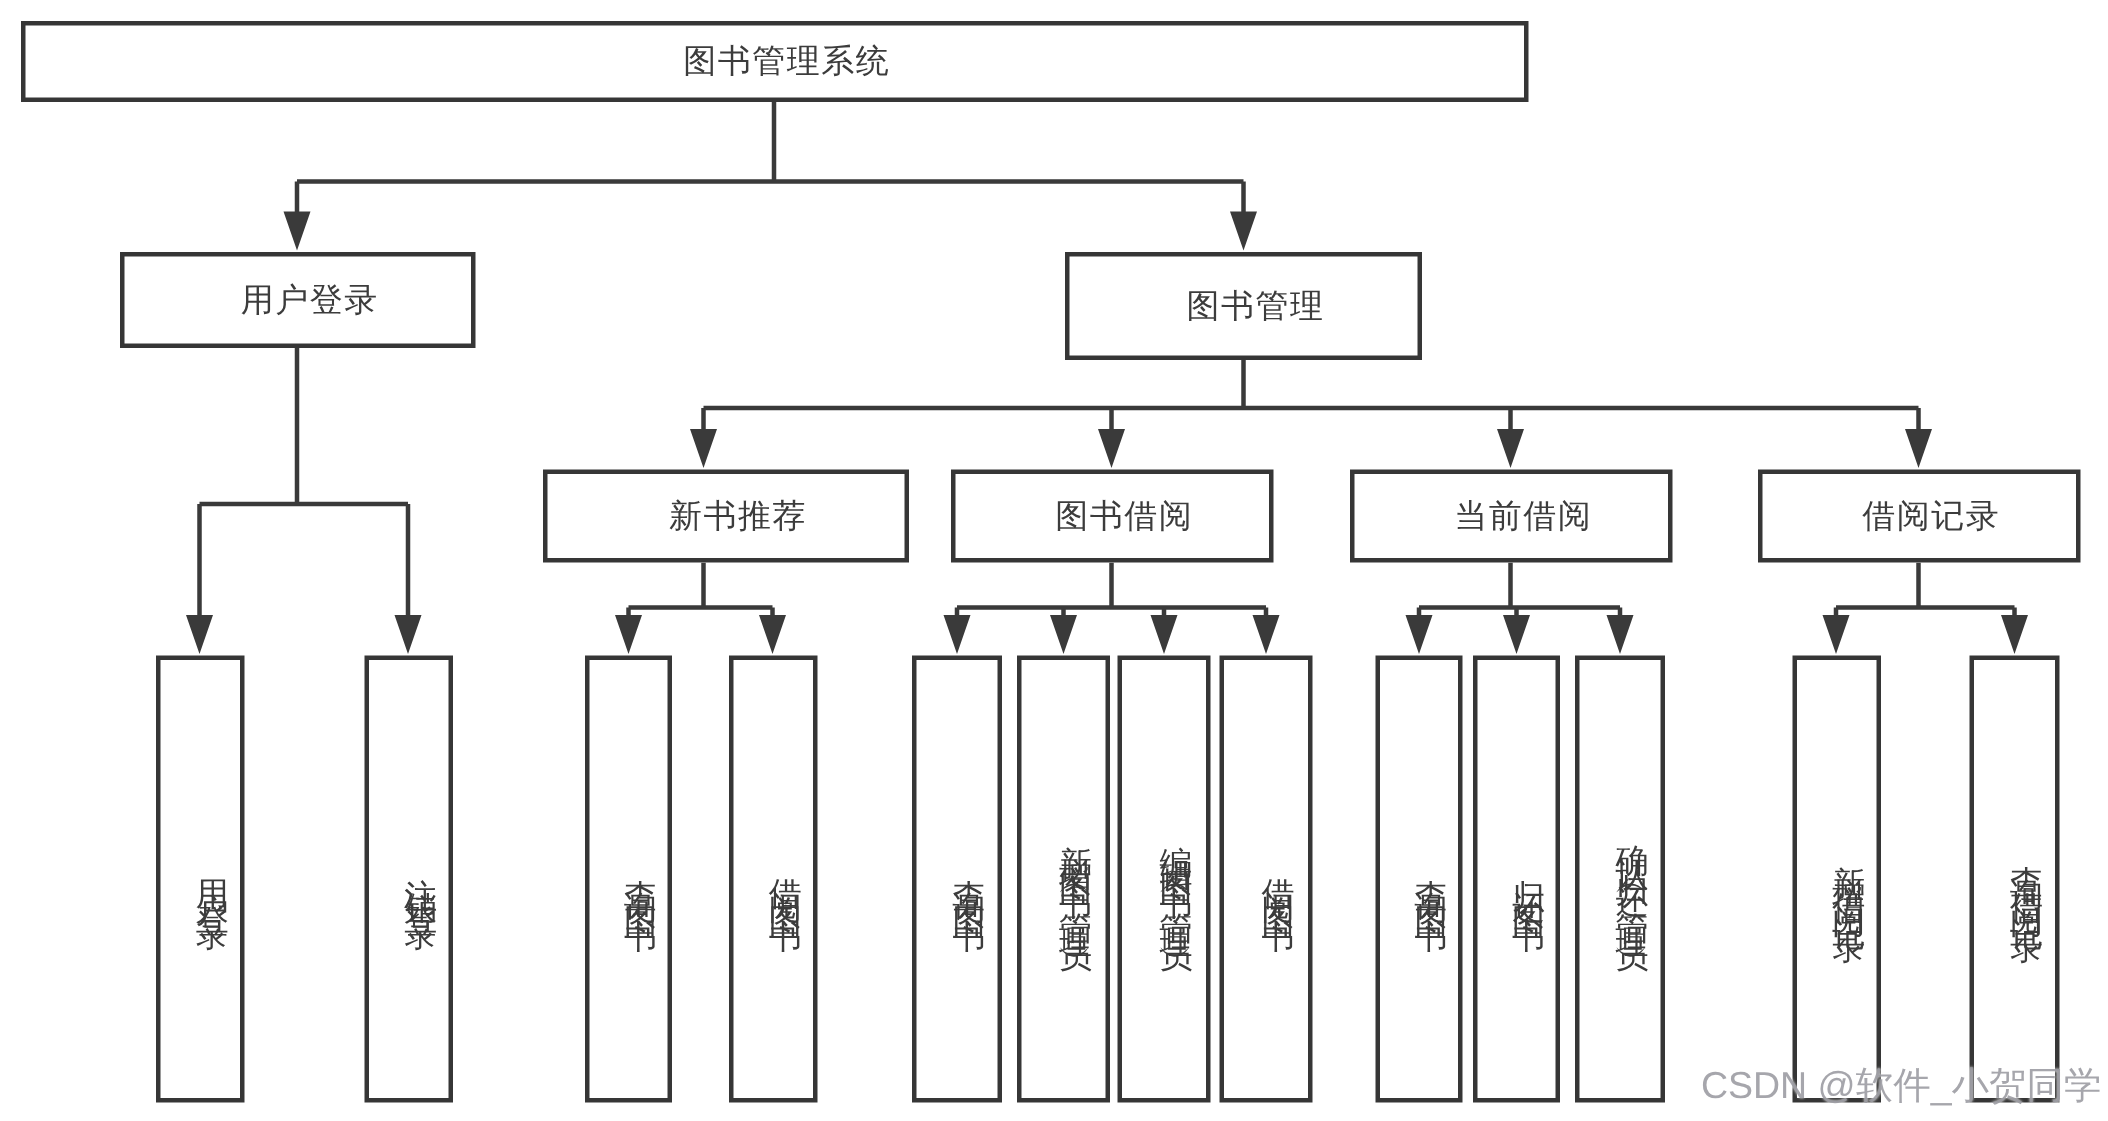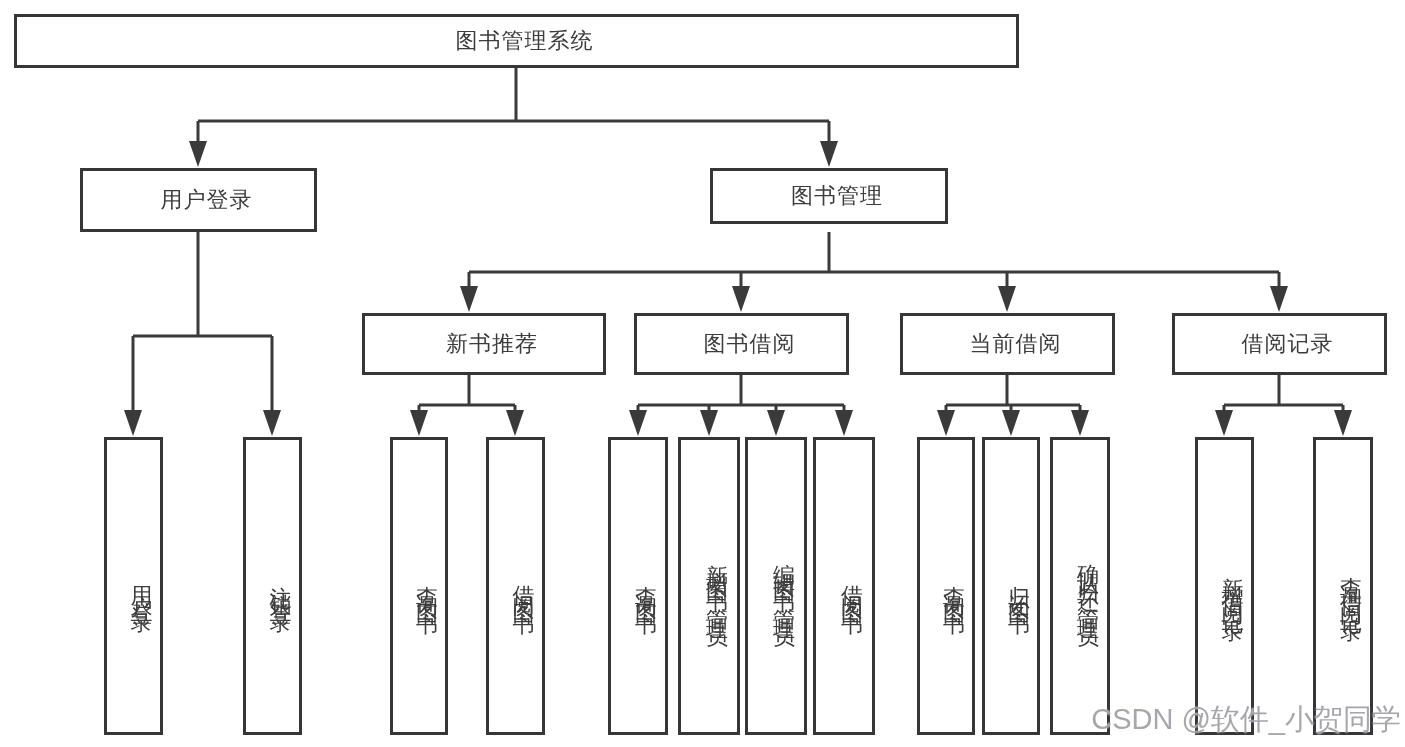--- a/index.html
+++ b/index.html
@@ -32,21 +32,21 @@
     text-orientation:mixed;
     font-size:22px;
     letter-spacing:9px;
     line-height:1;
     white-space:nowrap;
   }
   .watermark{
     position:absolute;
     right:4px;
     bottom:7px;
-    font-size:29px;
+    font-size:25px;
     color:rgba(150,150,158,0.85);
     text-shadow:0 0 2px #ffffff;
     white-space:nowrap;
   }
 </style>
 </head>
 <body>
 
 <div class="canvas">
 
@@ -74,21 +74,21 @@
          M1215 410 L1233 410 L1224 436 Z M1334 410 L1352 410 L1343 436 Z" fill="#3a3a3a"></path>
   </svg>
 
   <div class="node h" style="left:14px;top:14px;width:1005px;height:54px">
     <span class="lbl">图书管理系统</span>
   </div>
 
   <div class="node h" style="left:80px;top:168px;width:237px;height:64px">
     <span class="lbl">用户登录</span>
   </div>
-  <div class="node h" style="left:710px;top:168px;width:238px;height:56px">
+  <div class="node h" style="left:710px;top:168px;width:238px;height:72px">
     <span class="lbl">图书管理</span>
   </div>
 
   <div class="node h" style="left:362px;top:313px;width:244px;height:62px">
     <span class="lbl">新书推荐</span>
   </div>
   <div class="node h" style="left:900px;top:313px;width:215px;height:62px">
     <span class="lbl">当前借阅</span>
   </div>
   <div class="node h" style="left:634px;top:313px;width:215px;height:62px">

